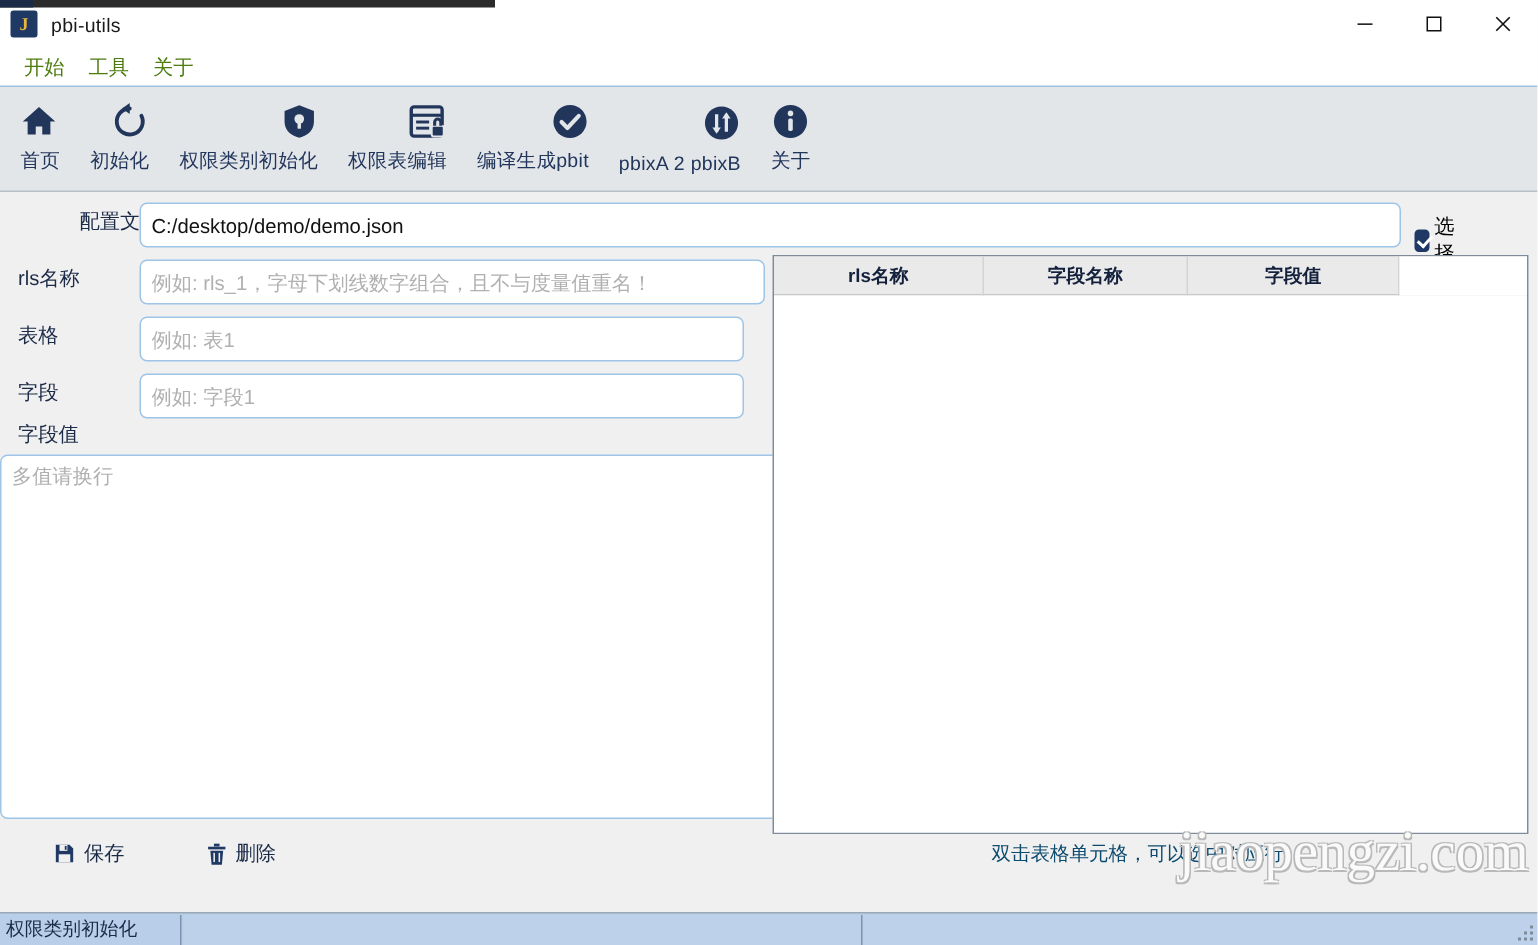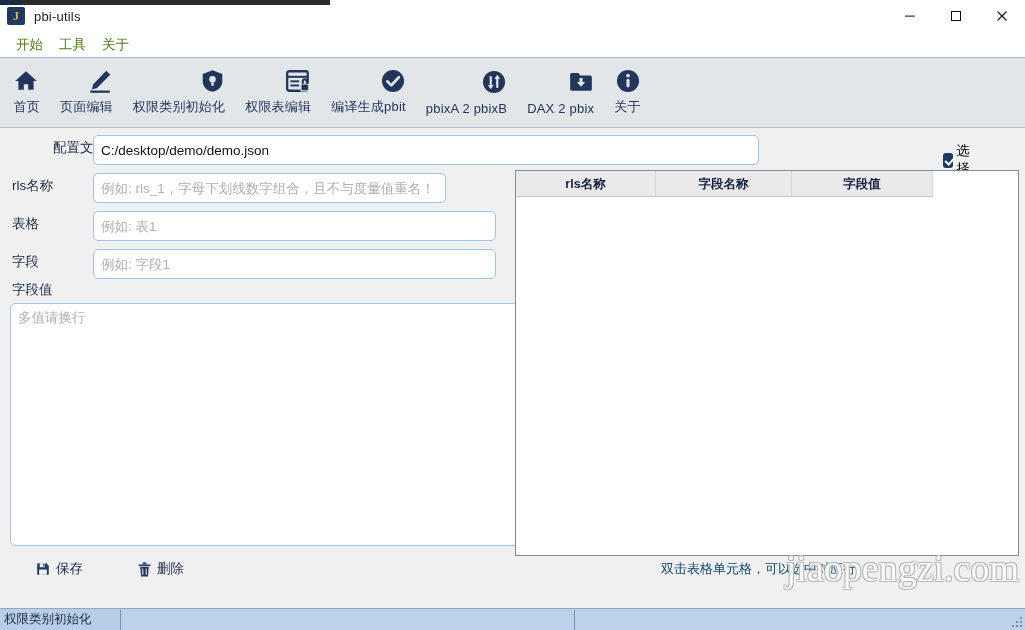--- a/index.html
+++ b/index.html
@@ -363,31 +363,31 @@
 
     <div class="tbitem">
       <div class="tbicon">
         <svg width="28" height="26" viewBox="0 0 24 24">
             <path d="M12 3 L22 12 h-3 v8 h-5 v-5 h-4 v5 H5 v-8 H2 Z"></path>
           </svg>
       </div>
       <div class="tblabel">首页</div>
     </div>
 
-
-
-    <div class="tbitem">
-      <div class="tbicon">
-        <svg width="26" height="26" viewBox="0 0 24 24">
-          <path d="M17.8 2.6 L21.4 6.2 L9.2 18.4 L4.4 19.8 L5.8 15 Z"></path>
-          <rect x="3" y="20.8" width="18" height="2.1"></rect>
-        </svg>
-      </div>
-      <div class="tblabel">页面编辑</div>
-    </div>
+    <div class="tbitem">
+      <div class="tbicon">
+        <svg width="27" height="26" viewBox="0 0 24 24">
+          <path d="M12 4 a8 8 0 1 0 7.2 4.5" fill="none" stroke="#22365c" stroke-width="2.4" stroke-linecap="round"></path>
+          <path d="M12 0.6 L12 7.4 L7.2 4 Z"></path>
+        </svg>
+      </div>
+      <div class="tblabel">初始化</div>
+    </div>
+
+
 
     <div class="tbitem">
       <div class="tbicon">
         <svg width="25" height="26" viewBox="0 0 24 24">
           <path d="M12 1.6 L21.4 5.2 v7 c0 5.4 -4 9 -9.4 10.2 C6.6 21.2 2.6 17.6 2.6 12.2 v-7 Z"></path>
           <circle cx="12" cy="10.4" r="3.1" fill="#e3e6e9"></circle>
           <rect x="10.9" y="11.6" width="2.2" height="5" fill="#e3e6e9"></rect>
         </svg>
       </div>
       <div class="tblabel">权限类别初始化</div>
@@ -424,29 +424,20 @@
           <path d="M9 6.6 v10.8" stroke="#e3e6e9" stroke-width="2" fill="none"></path>
           <path d="M9 18.6 L6.4 14.8 L11.6 14.8 Z" fill="#e3e6e9"></path>
           <path d="M15 17.4 v-10.8" stroke="#e3e6e9" stroke-width="2" fill="none"></path>
           <path d="M15 5.4 L12.4 9.2 L17.6 9.2 Z" fill="#e3e6e9"></path>
         </svg>
       </div>
       <div class="tblabel">pbixA 2 pbixB</div>
     </div>
 
 
-    <div class="tbitem">
-      <div class="tbicon">
-        <svg width="26" height="24" viewBox="0 0 24 22">
-          <path d="M2 4.2 a1.5 1.5 0 0 1 1.5 -1.5 h6 l2 2.4 h9 a1.5 1.5 0 0 1 1.5 1.5 v11 a1.5 1.5 0 0 1 -1.5 1.5 h-17 a1.5 1.5 0 0 1 -1.5 -1.5 Z"></path>
-          <path d="M12 15.4 L8.1 11 L10.6 11 L10.6 7.2 L13.4 7.2 L13.4 11 L15.9 11 Z" fill="#e3e6e9"></path>
-        </svg>
-      </div>
-      <div class="tblabel">DAX 2 pbix</div>
-    </div>
 
     <div class="tbitem">
       <div class="tbicon">
         <svg width="26" height="26" viewBox="0 0 24 24">
           <circle cx="12" cy="12" r="10.2"></circle>
           <circle cx="12" cy="7" r="1.7" fill="#e3e6e9"></circle>
           <rect x="10.6" y="10.2" width="2.8" height="7.6" rx="1" fill="#e3e6e9"></rect>
         </svg>
       </div>
       <div class="tblabel">关于</div>
@@ -454,46 +445,46 @@
 
   </div>
 
   <div class="body">
 
     <div class="leftpane">
 
       <div class="formrow" style="left:12px; top:11px;margin-left:41px;">
         <span class="flabel">配置文件</span>
       </div>
-      <input class="finput" style="position: absolute; left: 93px; top: 7px; width: 666px;" value="C:/desktop/demo/demo.json">
+      <input class="finput" style="position: absolute; left: 93px; top: 7px; width: 841px;" value="C:/desktop/demo/demo.json">
 
       <div class="checkwrap" style="left:943px; top:14px;">
         <span class="cbox"></span>
         <span class="clabel">选择</span>
       </div>
 
       <div class="formrow" style="left:12px; top:49px;">
         <span class="flabel">rls名称</span>
       </div>
-      <input class="finput" style="position: absolute; left: 93px; top: 45px; width: 353px;" placeholder="例如: rls_1，字母下划线数字组合，且不与度量值重名！">
+      <input class="finput" style="position: absolute; left: 93px; top: 45px; width: 417px;" placeholder="例如: rls_1，字母下划线数字组合，且不与度量值重名！">
 
       <div class="formrow" style="left:12px; top:87px;">
         <span class="flabel">表格</span>
       </div>
       <input class="finput" style="position: absolute; left: 93px; top: 83px; width: 403px;" placeholder="例如: 表1">
 
       <div class="formrow" style="left:12px; top:125px;">
         <span class="flabel">字段</span>
       </div>
       <input class="finput" style="position: absolute; left: 93px; top: 121px; width: 403px;" placeholder="例如: 字段1">
 
       <div class="formrow" style="left:12px; top:153px;">
         <span class="flabel">字段值</span>
       </div>
-      <textarea class="ftextarea" style="position: absolute; left: 10px; top: 175px; width: 600px; height: 243px;" placeholder="多值请换行"></textarea>
+      <textarea class="ftextarea" style="position: absolute; left: 0; top: 175px; width: 600px; height: 243px;" placeholder="多值请换行"></textarea>
 
       <div class="footerbtn" style="left:36px; top:432px;justify-content:center;">
         <svg width="14" height="14" viewBox="0 0 16 16">
           <path d="M1.4 1.4 h10.4 L14.6 4.2 v10.4 H1.4 Z"></path>
           <rect x="4.2" y="1.4" width="6" height="4.6" fill="#f0f0f0"></rect>
           <rect x="8.2" y="2.2" width="1.4" height="3" fill="#1f3864"></rect>
           <rect x="3.6" y="8.6" width="8.8" height="6" fill="#f0f0f0"></rect>
         </svg>
         <span>保存</span>
       </div>

